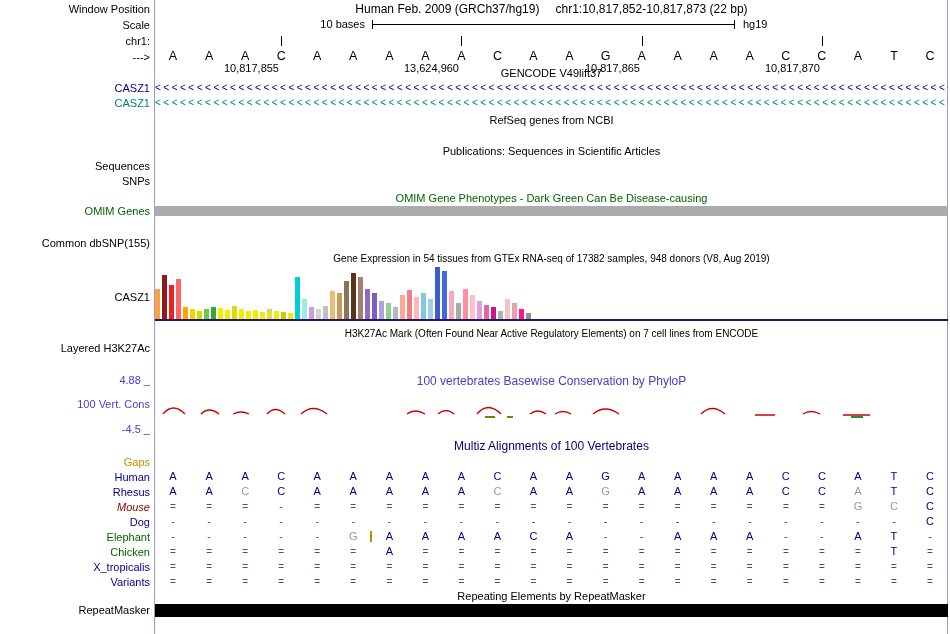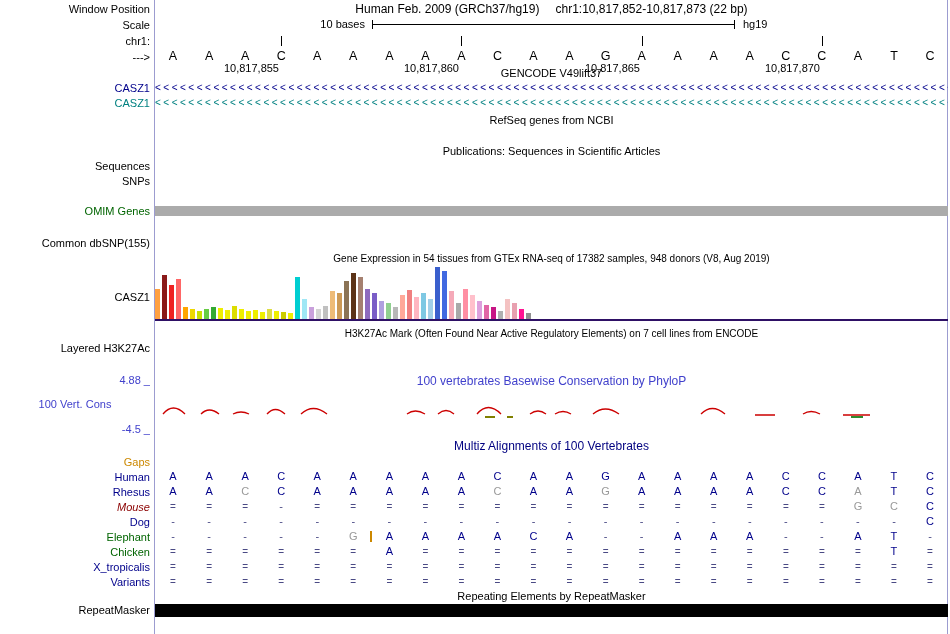--- a/index.html
+++ b/index.html
@@ -66,21 +66,21 @@
         </div>
       <span class="genome">hg19</span>
     </div>
   </div>
 
   <div class="row" style="top:34px">
     <div class="lbl">chr1:</div>
     <div class="content">
         <span class="ctick-label" style="left: 48px;">10,817,855</span>
         <span class="ctick-mark" style="left: 126px;"></span>
-        <span class="ctick-label" style="left: 228px;">10,817,860</span>
+        <span class="ctick-label" style="left: 228px;">13,624,960</span>
         <span class="ctick-mark" style="left: 306px;"></span>
         <span class="ctick-label" style="left: 409px;">10,817,865</span>
         <span class="ctick-mark" style="left: 487px;"></span>
         <span class="ctick-label" style="left: 589px;">10,817,870</span>
         <span class="ctick-mark" style="left: 667px;"></span>
       </div>
   </div>
 
   <div class="row" style="top:49px;height:15px">
     <div class="lbl">---&gt;</div>
@@ -127,20 +127,21 @@
   <div class="title" style="top:144px">Publications: Sequences in Scientific Articles</div>
   <div class="row" style="top:159px">
     <div class="lbl">Sequences</div>
     <div class="content"></div>
   </div>
   <div class="row" style="top:174px">
     <div class="lbl">SNPs</div>
     <div class="content"></div>
   </div>
 
+  <div class="title green" style="top: 191px; color: rgb(0, 100, 0);">OMIM Gene Phenotypes - Dark Green Can Be Disease-causing</div>
   <div class="row" style="top:205px;height:12px">
     <div class="lbl green">OMIM Genes</div>
     <div class="content">
         <div id="omim-bar" style="position: absolute; left: 0px; top: 1px; width: 793px; height: 10px; background: rgb(171, 171, 171);"></div>
       </div>
   </div>
 
   <div class="row" style="top:236px">
     <div class="lbl">Common dbSNP(155)</div>
     <div class="content"></div>
@@ -214,21 +215,21 @@
     <div class="lbl">Layered H3K27Ac</div>
     <div class="content"></div>
   </div>
 
   <div class="title mid blue" style="top: 374px; color: rgb(65, 65, 204);">100 vertebrates Basewise Conservation by PhyloP</div>
   <div class="row" style="top:373px">
     <div class="lbl blue" style="color: rgb(65, 65, 204);">4.88 _</div>
     <div class="content"></div>
   </div>
   <div class="row" style="top:397px">
-    <div class="lbl blue" style="color: rgb(65, 65, 204); text-align: center;">100 Vert. Cons</div>
+    <div class="lbl blue" style="color: rgb(65, 65, 204);">100 Vert. Cons</div>
     <div class="content"></div>
   </div>
   <div class="row" style="top:422px">
     <div class="lbl blue" style="color: rgb(65, 65, 204);">-4.5 _</div>
     <div class="content"></div>
   </div>
   <svg id="phylop-svg" width="793" height="38" viewBox="0 0 793 38">
     <path d="M8,22 Q18,10 30,22 M46,22 Q54,14 64,22 M78,22 Q86,18 94,22 M112,22 Q120,13 130,22
              M146,22 Q158,11 172,22 M252,22 Q260,16 270,22 M283,22 Q291,15 299,22 M322,22 Q333,9 346,22
              M375,22 Q383,16 391,22 M400,22 Q408,17 416,22 M438,22 Q450,12 464,22 M546,22 Q557,11 570,22

